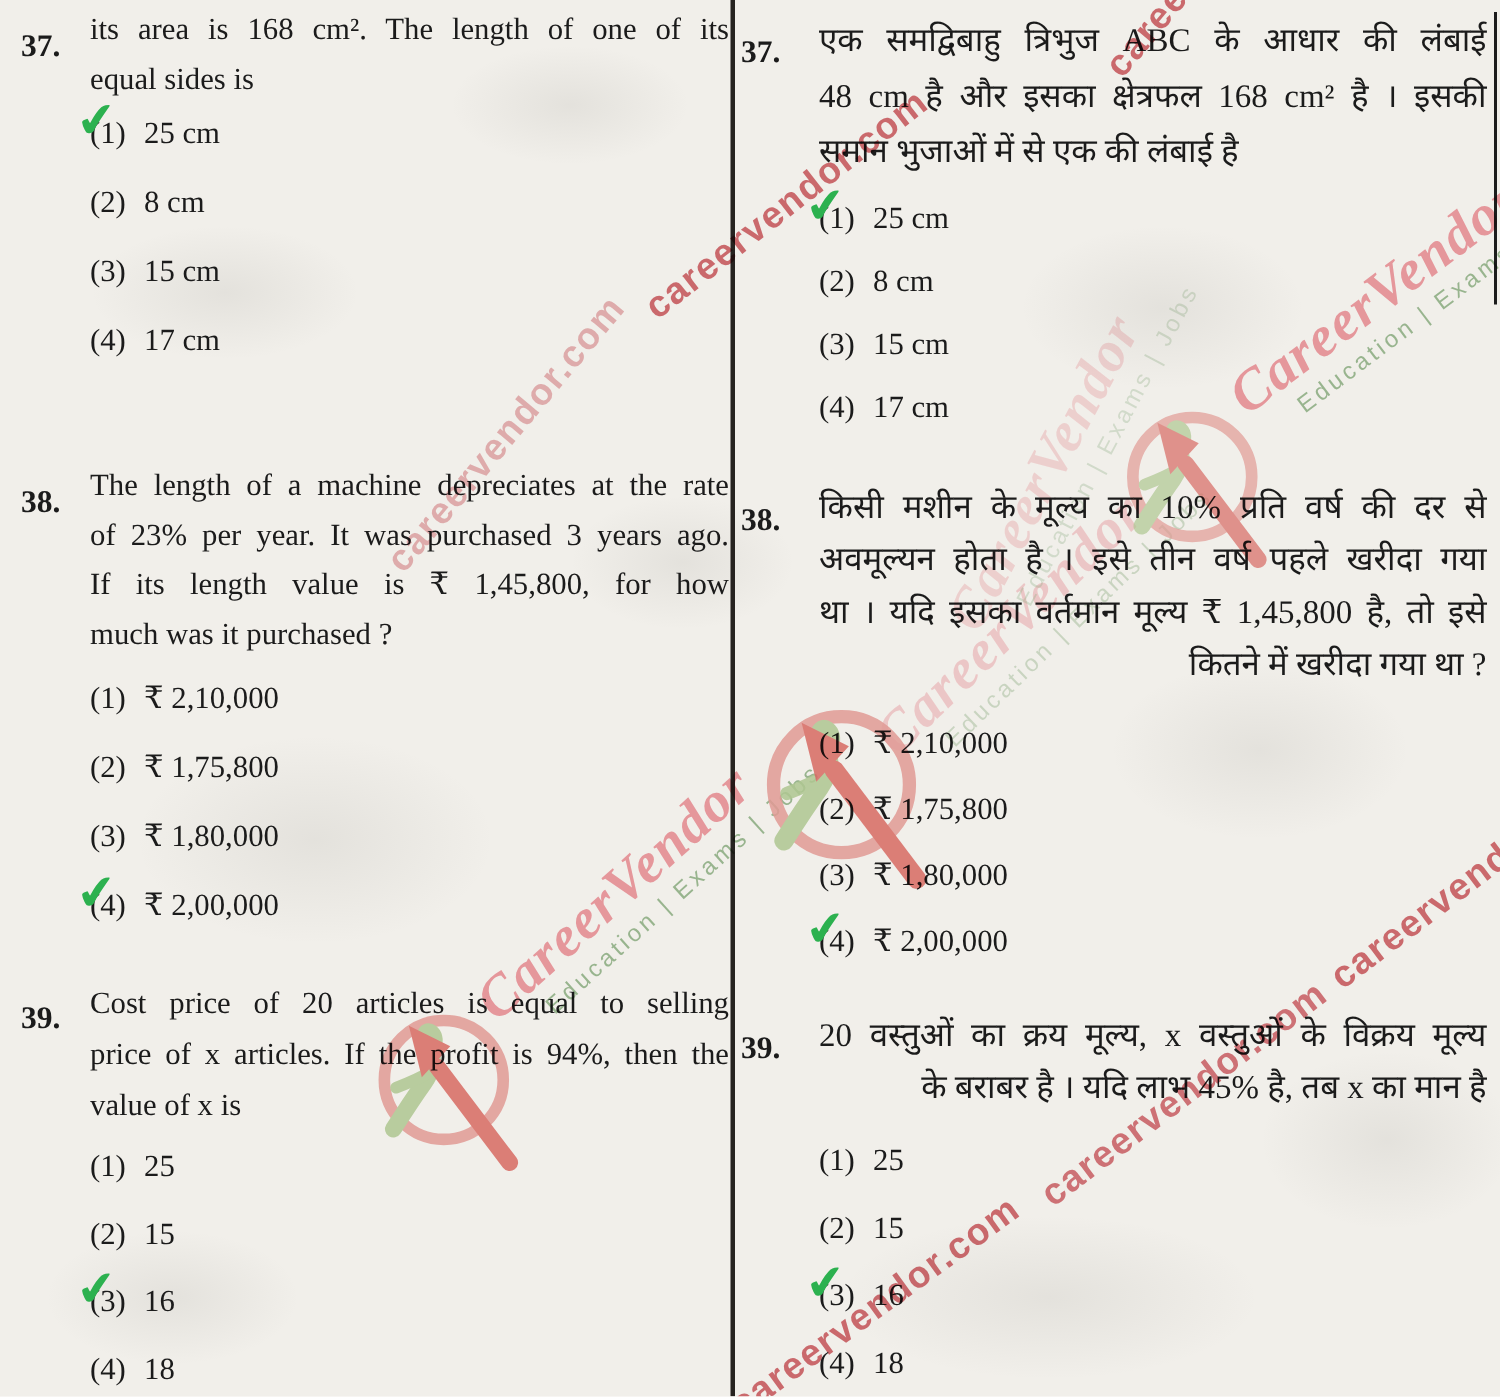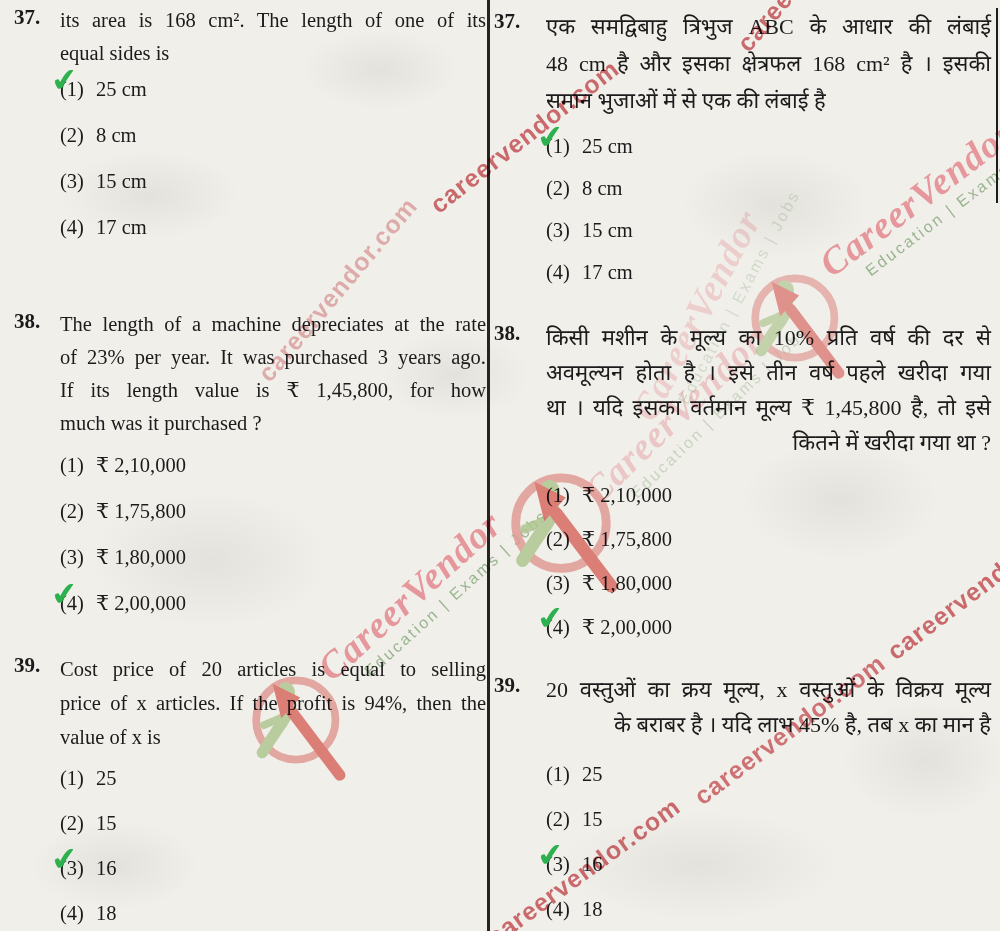--- a/index.html
+++ b/index.html
@@ -10,21 +10,21 @@
     color:#1b1b1b;
   }
   
   .blob { position:absolute; border-radius:50%;
     background:radial-gradient(ellipse,rgba(120,118,110,.11),rgba(120,118,110,0) 70%); }
   
   .divider { position:absolute; left:487px; top:0; width:3px; height:931px; background:#262320; }
   .edge-artifact { position:absolute; left:996px; top:8px; width:2px; height:195px; background:#1c1c1c; }
   
   .q { position:absolute; display:flex; z-index:2; }
-  .q .num { width:46px; font-weight:bold; font-size:21px; padding-top:1px; }
+  .q .num { width:46px; font-weight:bold; font-size:21px; padding-top:1px;margin-top:13px; }
   .q.hi .num { width:52px; }
   .q .body { flex:1; }
   .qline { width:100%; }
   .qline.just { text-align:justify; text-align-last:justify; }
   .q.en { font-size:20.5px; }
   .q.hi { font-size:22px; }
   .q-en37 .qline,.q-en38 .qline { line-height:33px; }
   .q-en39 .qline { line-height:34px; }
   .q-hi37 .qline { line-height:37px; }
   .q-hi38 .qline,.q-hi39 .qline { line-height:35px;text-align:right; }

